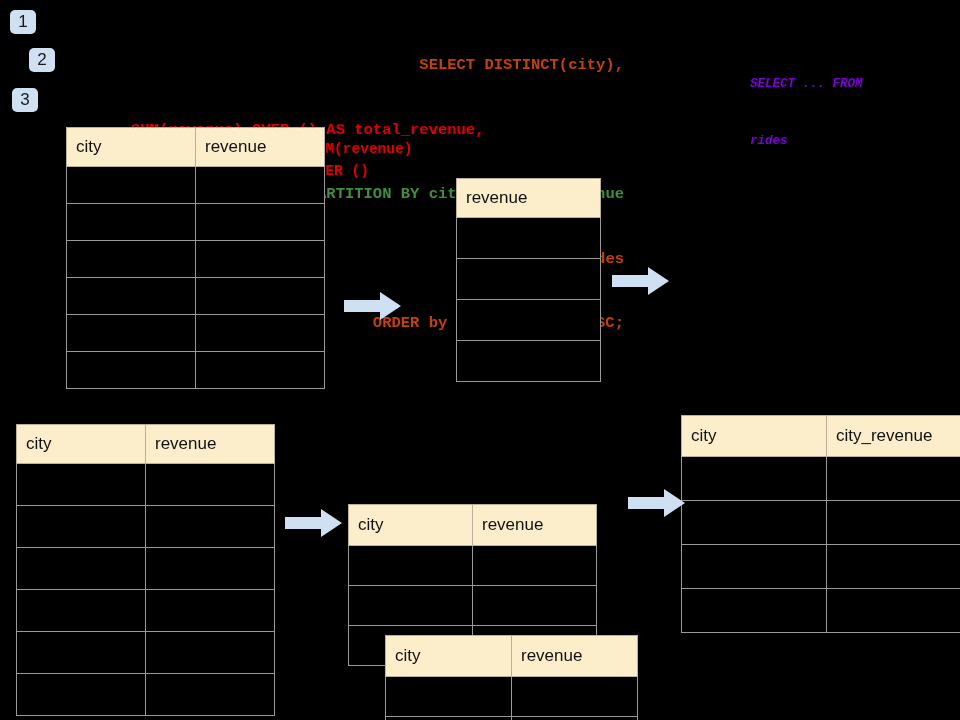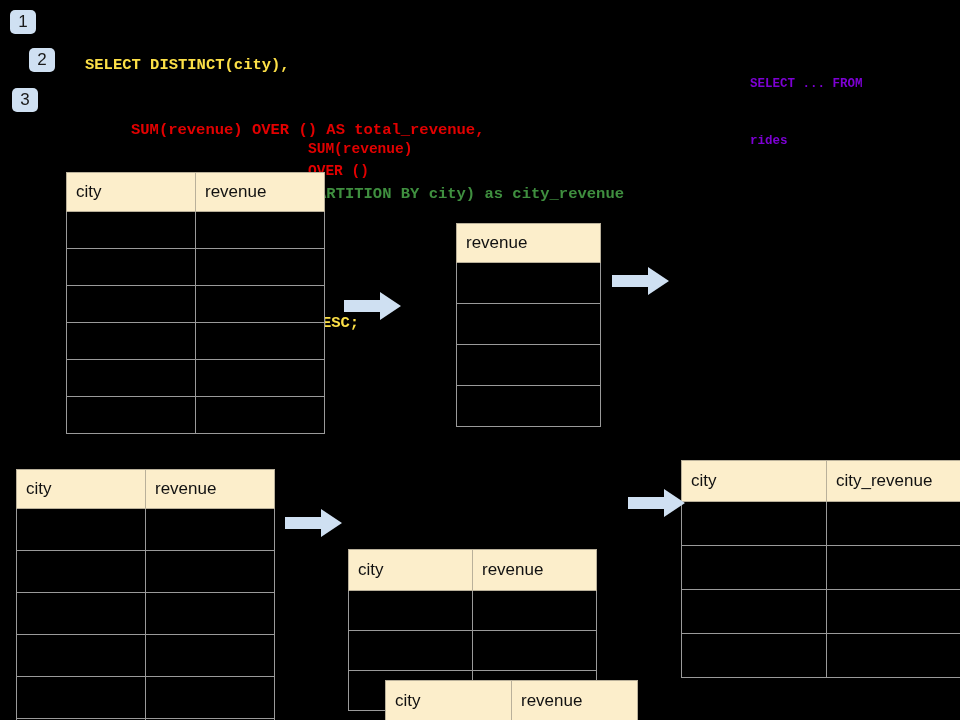--- a/index.html
+++ b/index.html
@@ -35,53 +35,53 @@
     position: absolute;
     font-family: "Liberation Mono", monospace;
     font-size: 15.5px;
     font-weight: bold;
     line-height: 21.5px;
     white-space: pre;
     letter-spacing: 0px;
   }
   .sql-line { white-space: pre; }
 
-  .c-purple { color: #fde047; }
+  .c-purple { color: #c2410c; text-align: right; }
   .c-red    { color: #e30000; }
   .c-green  { color: #3f8f3f; }
 
   .sql-side {
     position: absolute;
     font-family: "Liberation Mono", monospace;
     font-size: 12.5px;
     font-weight: bold;
     line-height: 19px;
     white-space: pre;
     color: #7d00d4;
+    font-style: italic;
   }
 
   
   .label {
     position: absolute;
     font-family: "Liberation Mono", monospace;
     font-size: 14.5px;
     font-weight: bold;
     line-height: 22px;
     white-space: pre;
   }
   .label-red   { color: #e30000; }
   .label-green { color: #3f8f3f; }
 
   
   .tbl {
     position: absolute;
     border-collapse: collapse;
     background: #000000;
     table-layout: fixed;
-    margin-top: 45px;
   }
   .tbl td {
     border: 1px solid #9a9a9a;
     padding: 0;
     background: #000000;
   }
   .tbl td.hd {
     background: #fceecb;
     color: #111111;
     font-family: "Liberation Sans", sans-serif;

